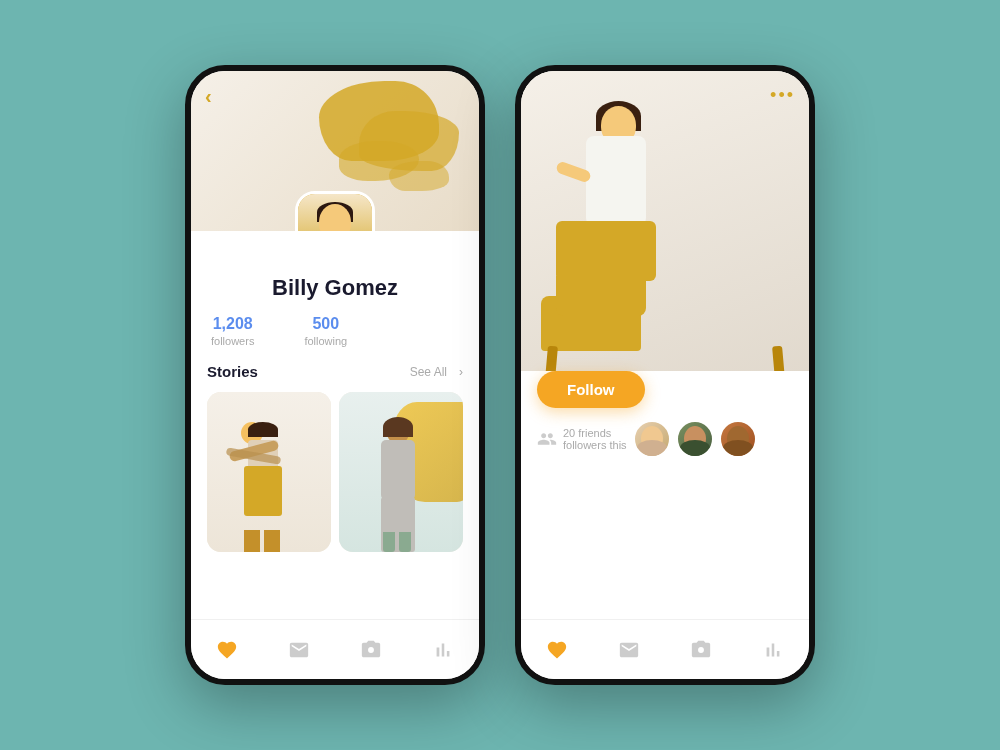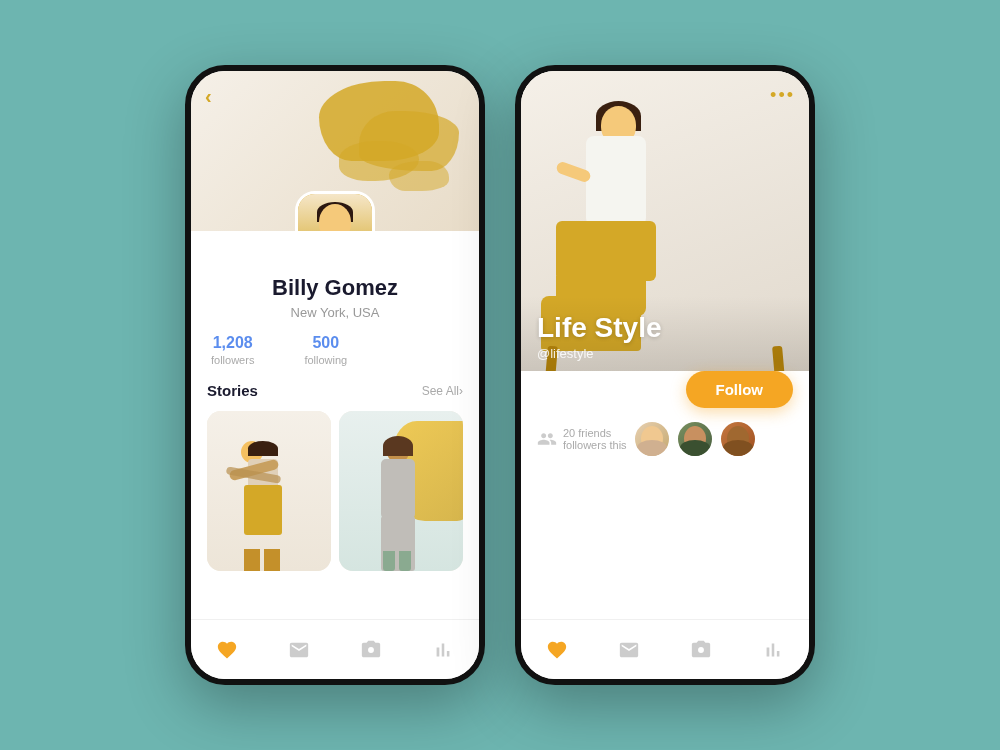--- a/index.html
+++ b/index.html
@@ -153,21 +153,21 @@
       font-size: 15px;
       font-weight: 700;
       color: #1a1a2e;
     }
     .see-all {
       font-size: 12px;
       color: #aaa;
       cursor: pointer;
       display: flex;
       align-items: center;
-      gap: 0;
+      gap: 12px;
     }
     .stories-grid {
       display: grid;
       grid-template-columns: 1fr 1fr;
       gap: 8px;
     }
     .story-card {
       border-radius: 14px;
       overflow: hidden;
       height: 160px;
@@ -404,21 +404,21 @@
       margin-top: 2px;
     }
 
     .phone2-content {
       background: #fff;
       padding: 0 16px 0;
       position: relative;
     }
     .follow-btn-wrap {
       display: flex;
-      justify-content: flex-end;
+      justify-content: flex-start;
       margin-top: -20px;
       margin-bottom: 12px;
     }
     .follow-btn {
       background: #f5a623;
       color: #fff;
       border: none;
       border-radius: 25px;
       padding: 10px 30px;
       font-size: 15px;
@@ -517,21 +517,20 @@
             <div class="avatar-head"></div>
 
           </div>
         </div>
       </div>
 
     </div>
 
     <div class="profile-info">
       <div class="profile-name">Billy Gomez</div>
-      <div class="profile-location">New York, USA</div>
       <div class="profile-stats">
         <div class="stat-item">
           <div class="stat-number">1,208</div>
           <div class="stat-label">followers</div>
         </div>
         <div class="stat-item">
           <div class="stat-number">500</div>
           <div class="stat-label">following</div>
         </div>
       </div>
@@ -619,24 +618,20 @@
         <div class="hero-sitter">
           <div class="sitter-hair"></div>
           <div class="sitter-head"></div>
           <div class="sitter-torso"></div>
           <div class="sitter-arm"></div>
           <div class="sitter-pants"></div>
           <div class="sitter-leg-lower"></div>
         </div>
       </div>
       <div class="phone2-more-dots">•••</div>
-      <div class="hero-overlay">
-        <div class="hero-title">Life Style</div>
-        <div class="hero-handle">@lifestyle</div>
-      </div>
     </div>
 
     <div class="phone2-content">
       <div class="follow-btn-wrap">
         <button class="follow-btn">Follow</button>
       </div>
       <div class="friends-section">
         <div class="friends-label">
           <svg class="friends-icon" viewBox="0 0 24 24">
             <path d="M16 11c1.66 0 2.99-1.34 2.99-3S17.66 5 16 5c-1.66 0-3 1.34-3 3s1.34 3 3 3zm-8 0c1.66 0 2.99-1.34 2.99-3S9.66 5 8 5C6.34 5 5 6.34 5 8s1.34 3 3 3zm0 2c-2.33 0-7 1.17-7 3.5V19h14v-2.5c0-2.33-4.67-3.5-7-3.5zm8 0c-.29 0-.62.02-.97.05 1.16.84 1.97 1.97 1.97 3.45V19h6v-2.5c0-2.33-4.67-3.5-7-3.5z"></path>

